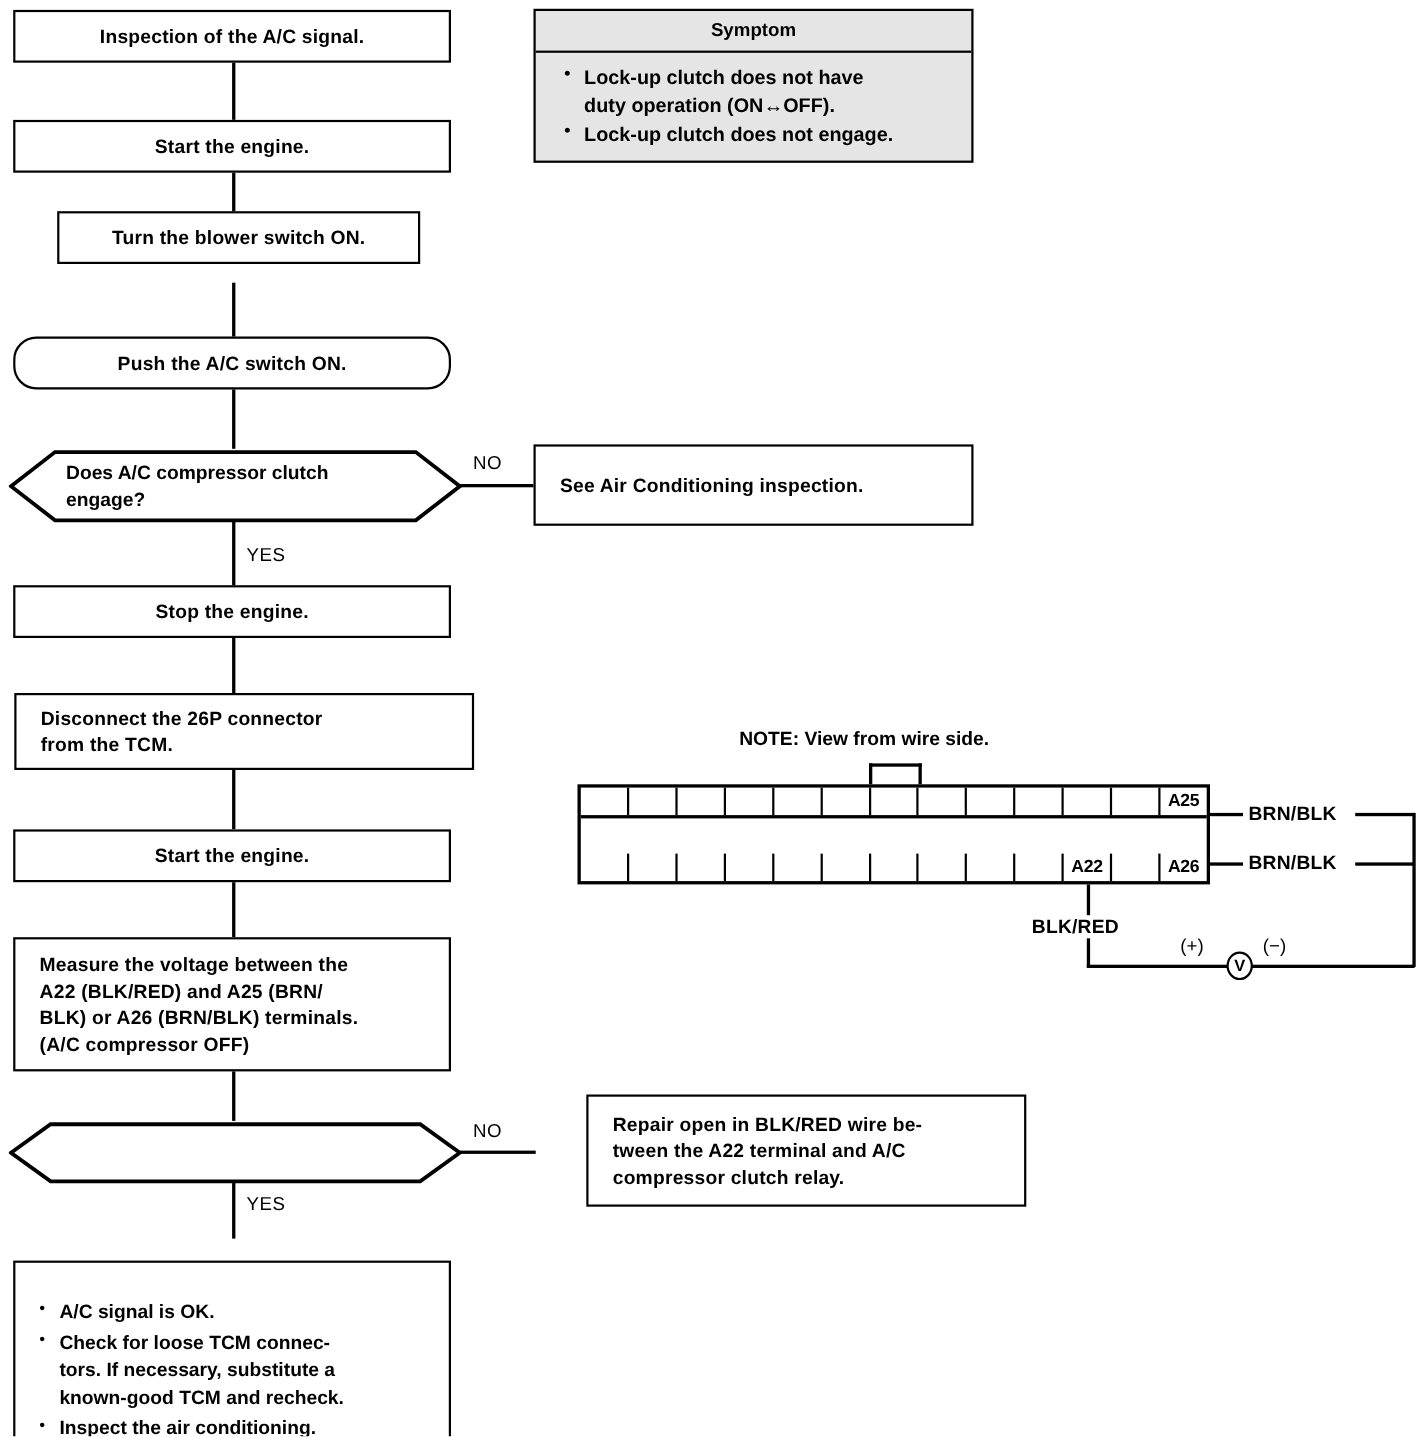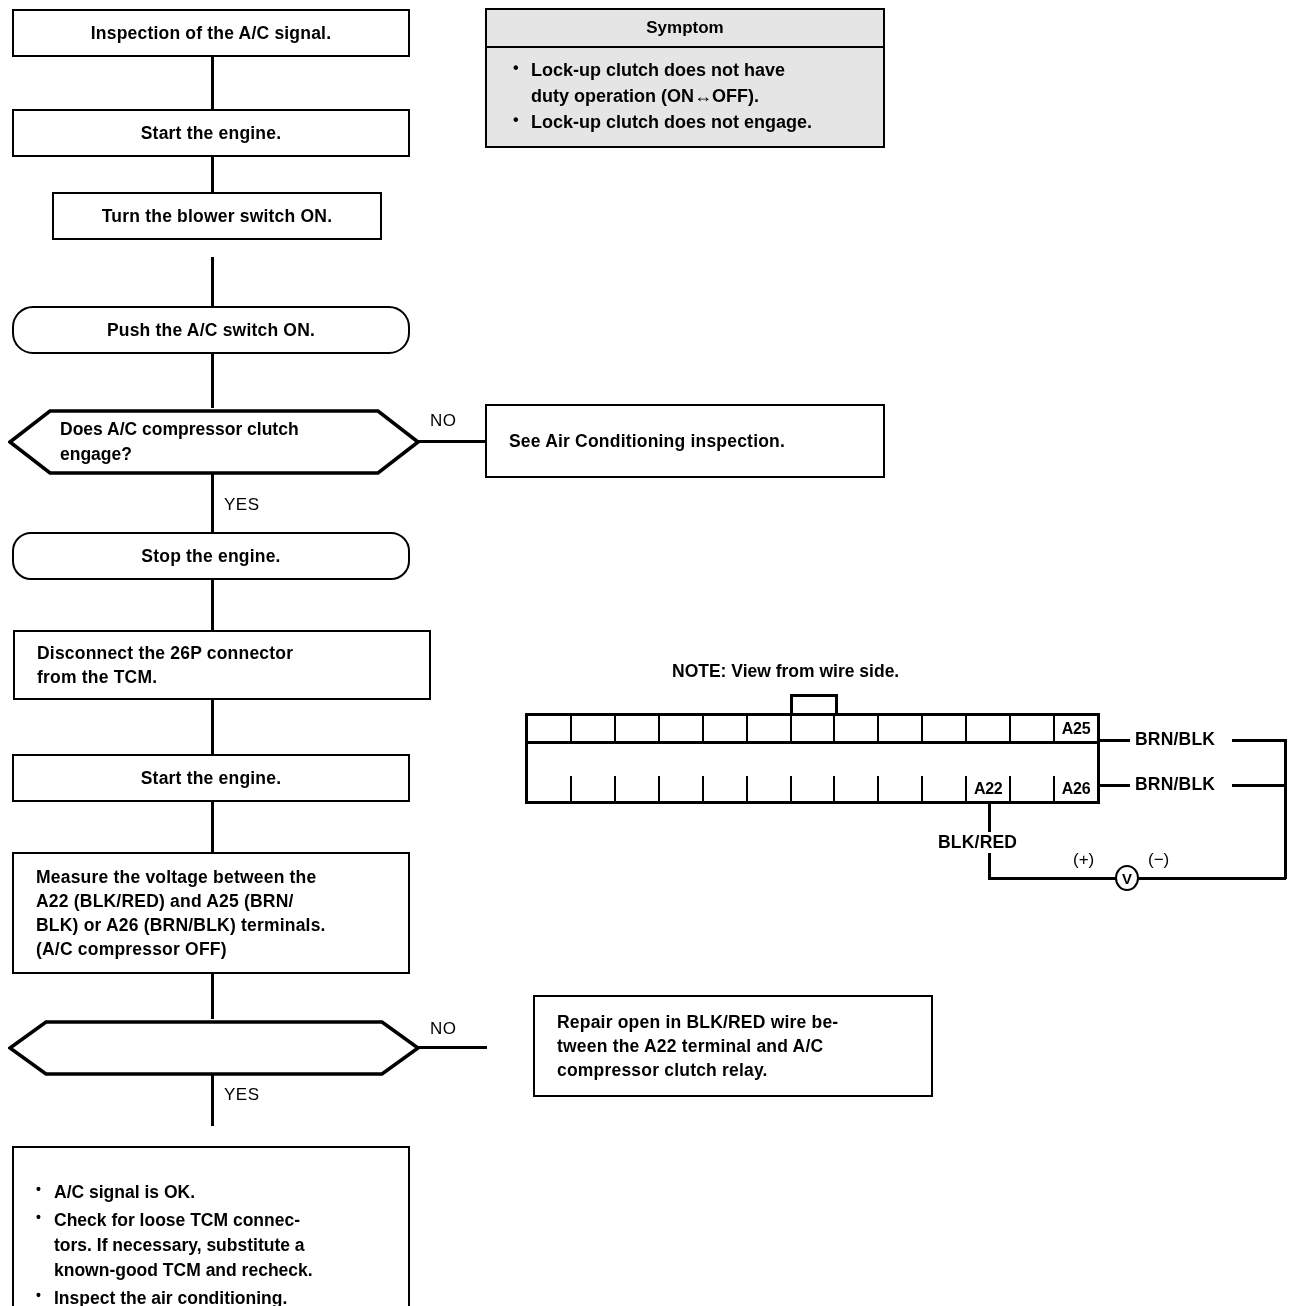--- a/index.html
+++ b/index.html
@@ -241,21 +241,21 @@
   <div class="hline" style="left:418px; top:440px; width:69px;"></div>
   <div class="branch-label" style="left:430px; top:411px;">NO</div>
 
   <div class="abs pbox left" style="left:485px; top:404px; width:400px; height:74px;">
     <div class="txt">See Air Conditioning inspection.</div>
   </div>
 
   <div class="vline" style="left:211px; top:474px; height:60px;"></div>
   <div class="branch-label" style="left:224px; top:495px;">YES</div>
 
-  <div class="abs pbox center" style="left:12px; top:532px; width:398px; height:48px;border-radius:19px;">
+  <div class="abs pbox center" style="left:12px; top:532px; width:398px; height:48px;">
     <div class="txt">Stop the engine.</div>
   </div>
   <div class="vline" style="left:211px; top:580px; height:50px;"></div>
 
   <div class="abs pbox left" style="left:13px; top:630px; width:418px; height:70px;">
     <div class="txt">Disconnect  the  26P  connector
 from the TCM.</div>
   </div>
   <div class="vline" style="left:211px; top:700px; height:54px;"></div>
 

